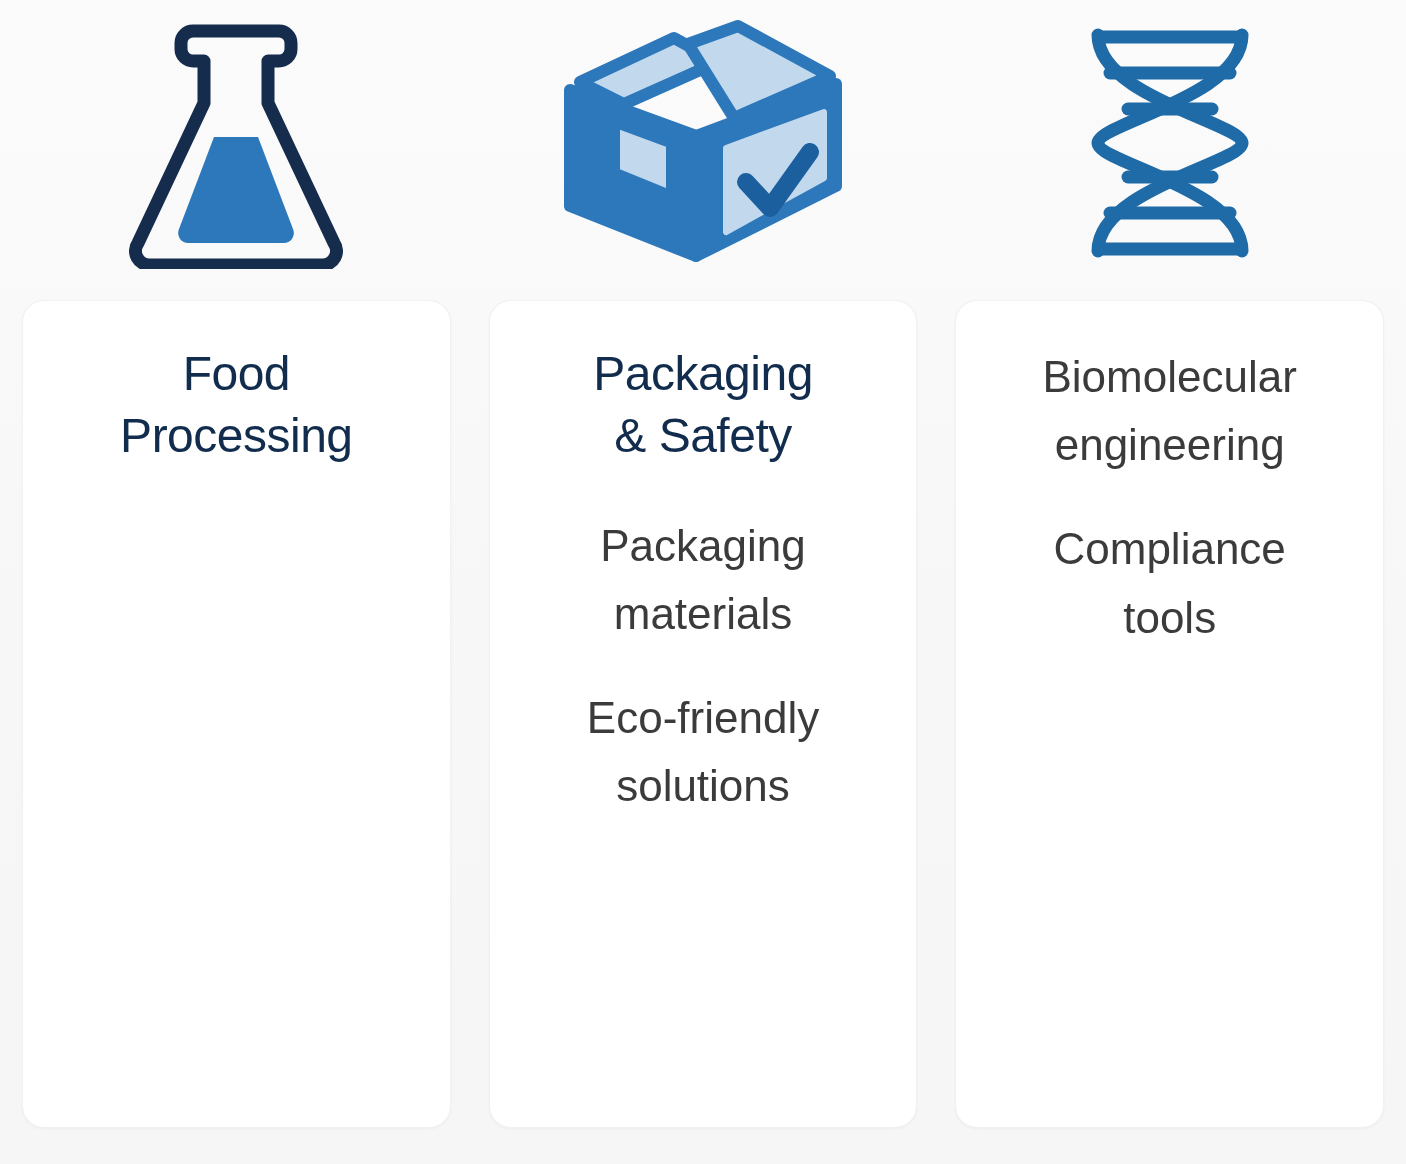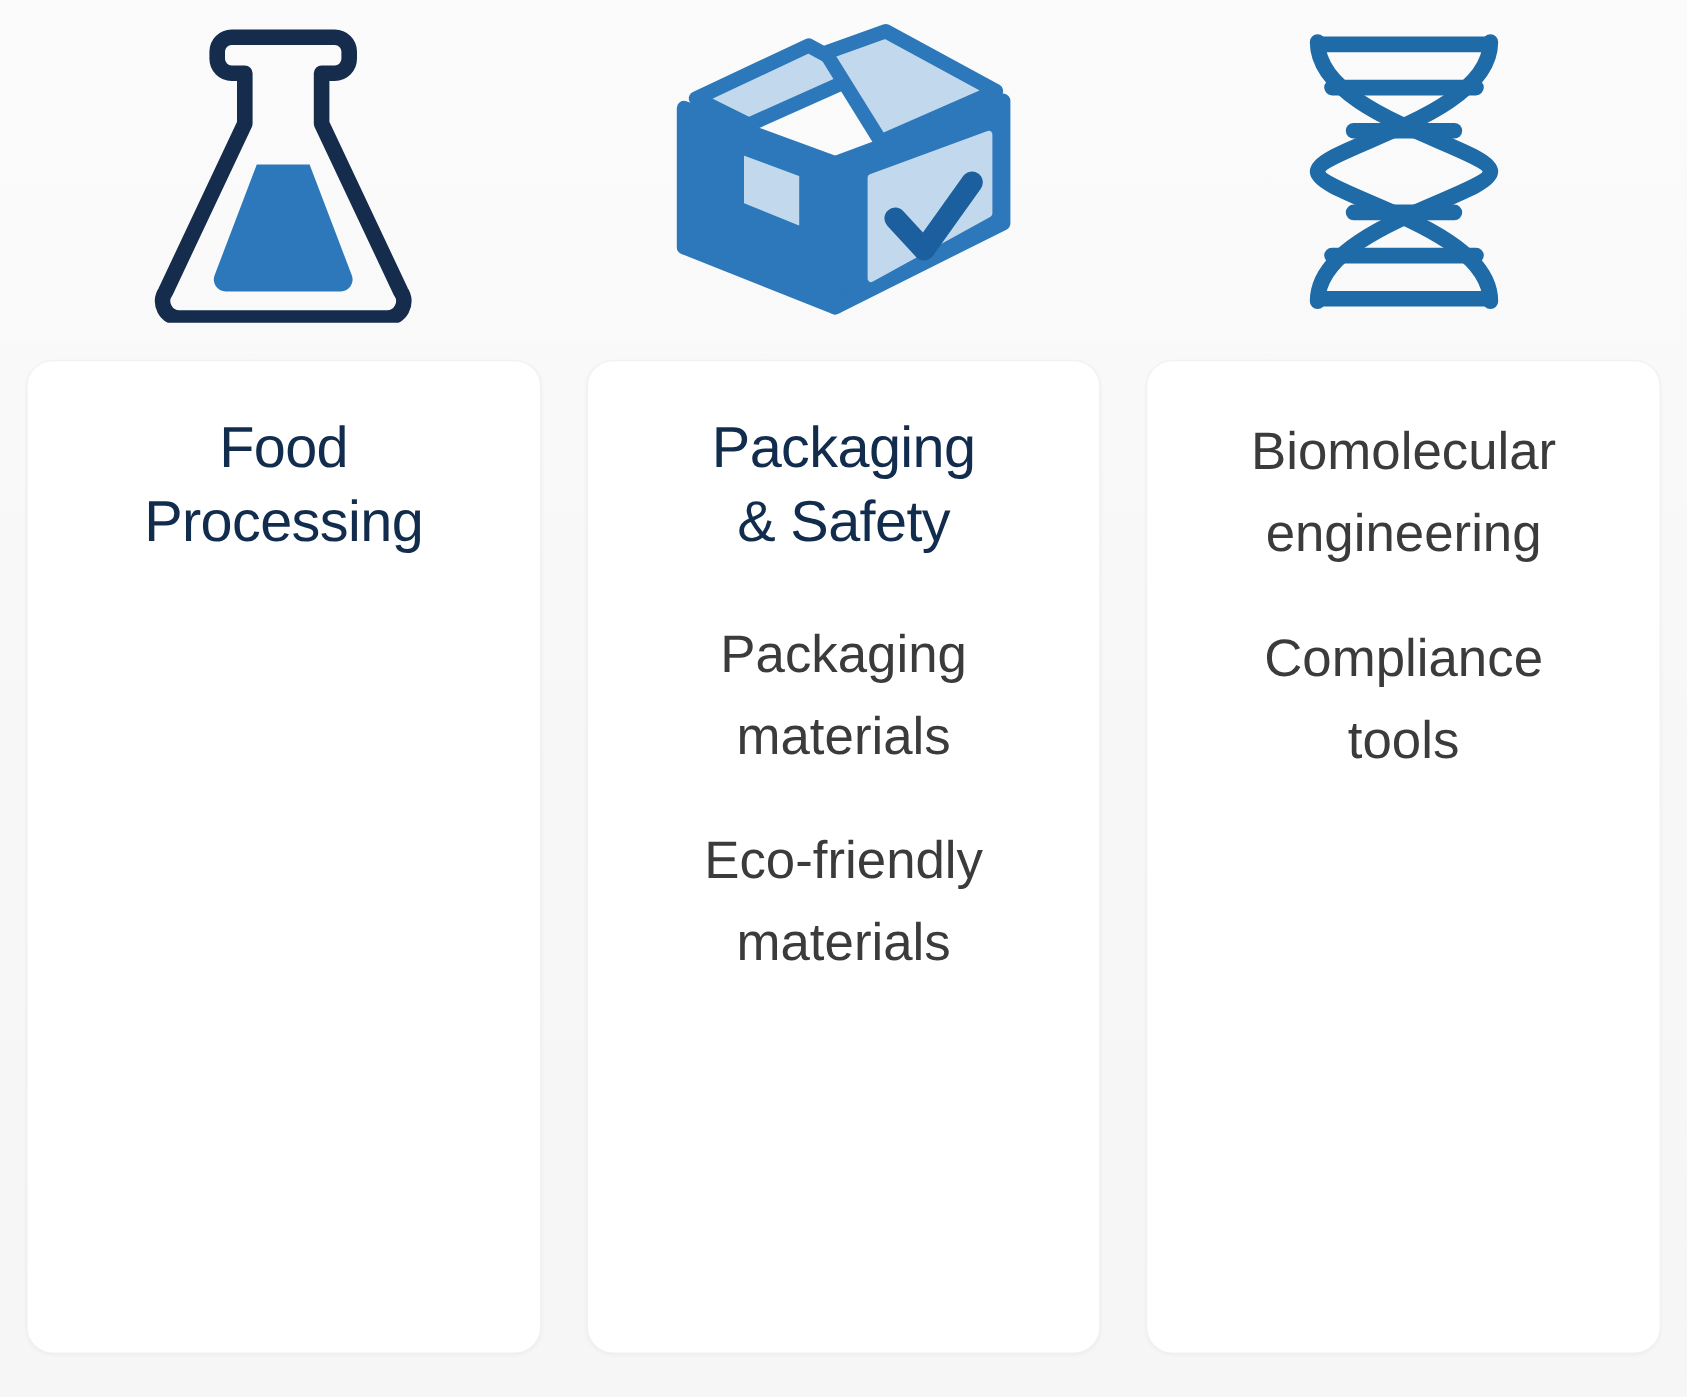--- a/index.html
+++ b/index.html
@@ -148,21 +148,21 @@
         </svg>
       </div>
 
       <div class="card">
         <h2 class="card-title">Packaging
 &amp; Safety</h2>
         <ul class="feature-list">
           <li class="feature-item">Packaging
 materials</li>
           <li class="feature-item">Eco-friendly
-materials</li>
+solutions</li>
         </ul>
       </div>
     </div>
 
     <div class="column">
       <div class="icon-wrap">
         <svg width="176" height="232" viewBox="0 0 176 232" aria-hidden="true">
           <g fill="none" stroke="#1f6ba8" stroke-width="13" stroke-linecap="round" stroke-linejoin="round">
 
             <path d="M16 8 C16 70 160 96 160 116 C160 136 16 162 16 224"></path>

